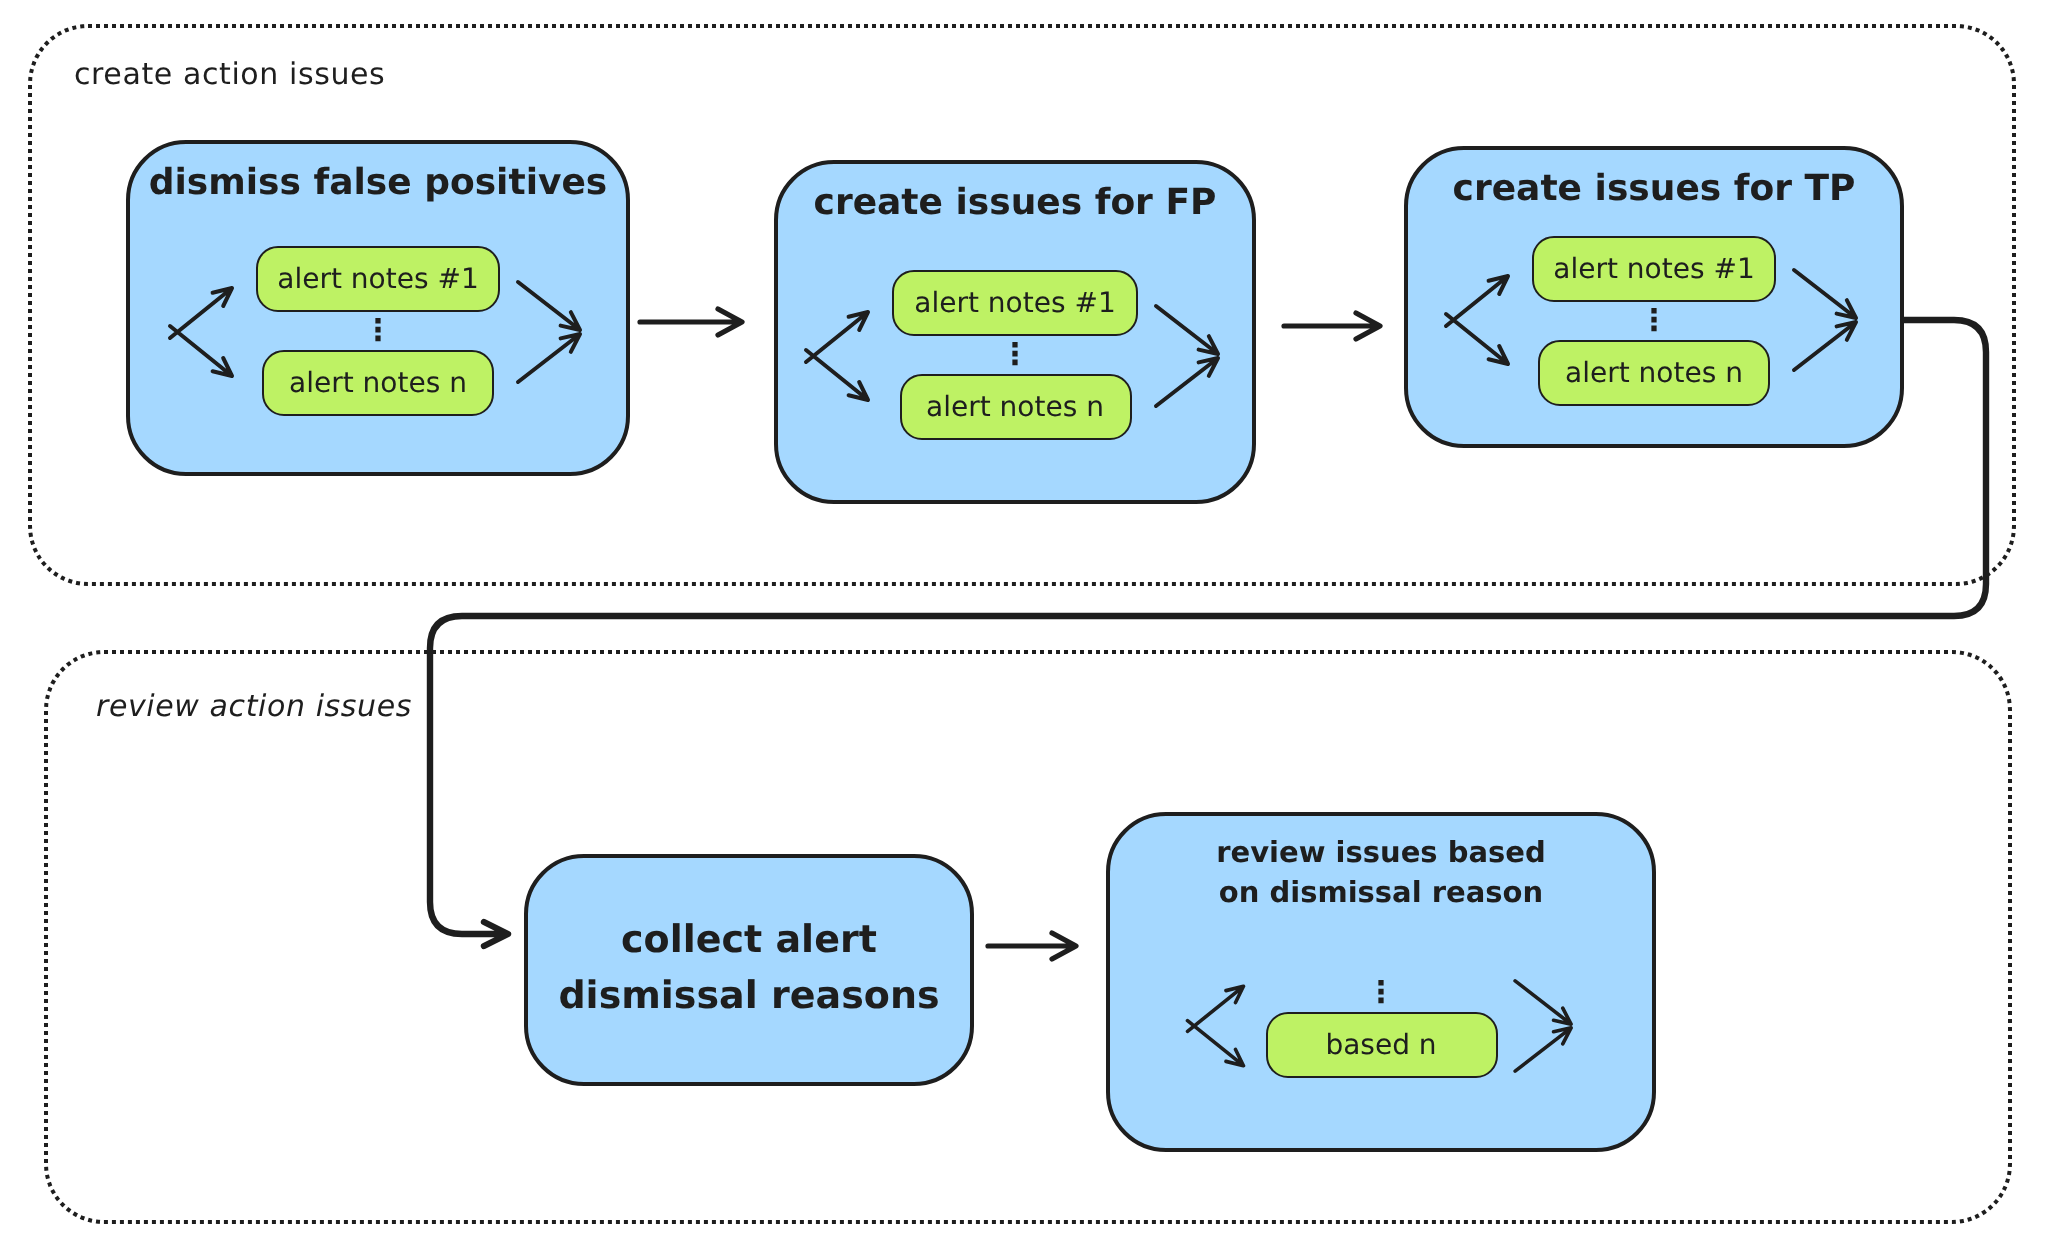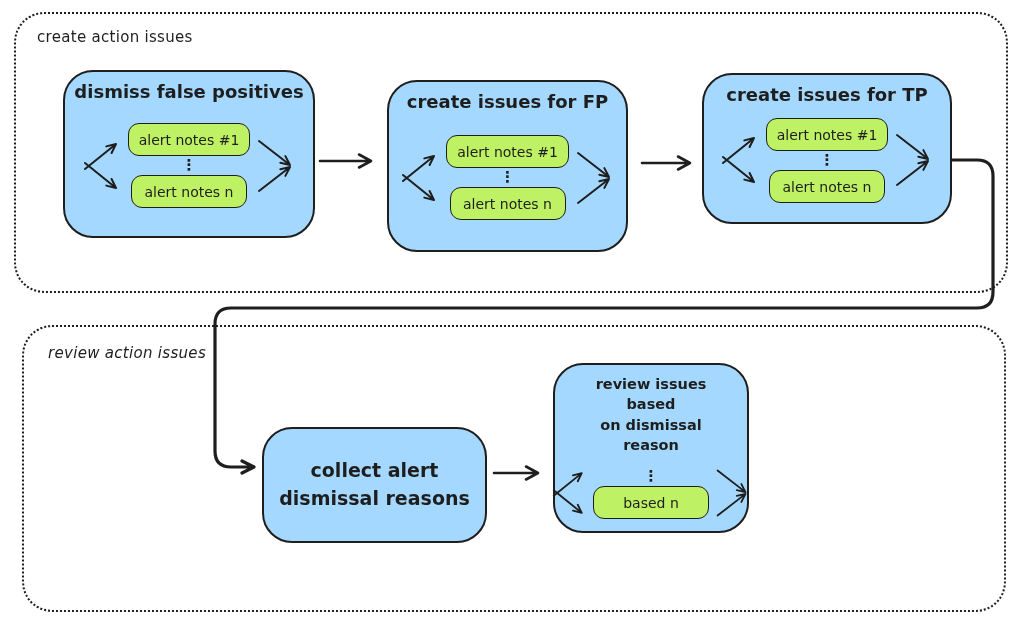--- a/index.html
+++ b/index.html
@@ -105,21 +105,21 @@
         <path d="M6 16 L37 40 M32.4 31.1 L37 40 L27.3 37.8 M6 66 L37 42 M27.3 44.2 L37 42 L32.4 50.9"></path>
       </svg>
     </div>
   </div>
 
   <div class="node" id="node-collect" style="left:262px;top:427px;width:225px;height:116px;">
     <div class="collect-title">collect alert
 dismissal reasons</div>
   </div>
 
-  <div class="node" style="left:553px;top:363px;width:196px;height:170px;">
+  <div class="node" style="left:553px;top:406px;width:275px;height:170px;">
     <div class="review-title">review issues based
 on dismissal reason</div>
     <div class="node-row">
       <svg class="fan" width="40" height="74" viewBox="0 0 44 82">
         <path d="M4 44 L35 19 M25.3 21.4 L35 19 L30.6 28 M4 38 L35 63 M30.6 54 L35 63 L25.3 60.6"></path>
       </svg>
       <div class="stack">
         <div class="dots">⋮</div>
         <div class="subbox">based n</div>
       </div>

